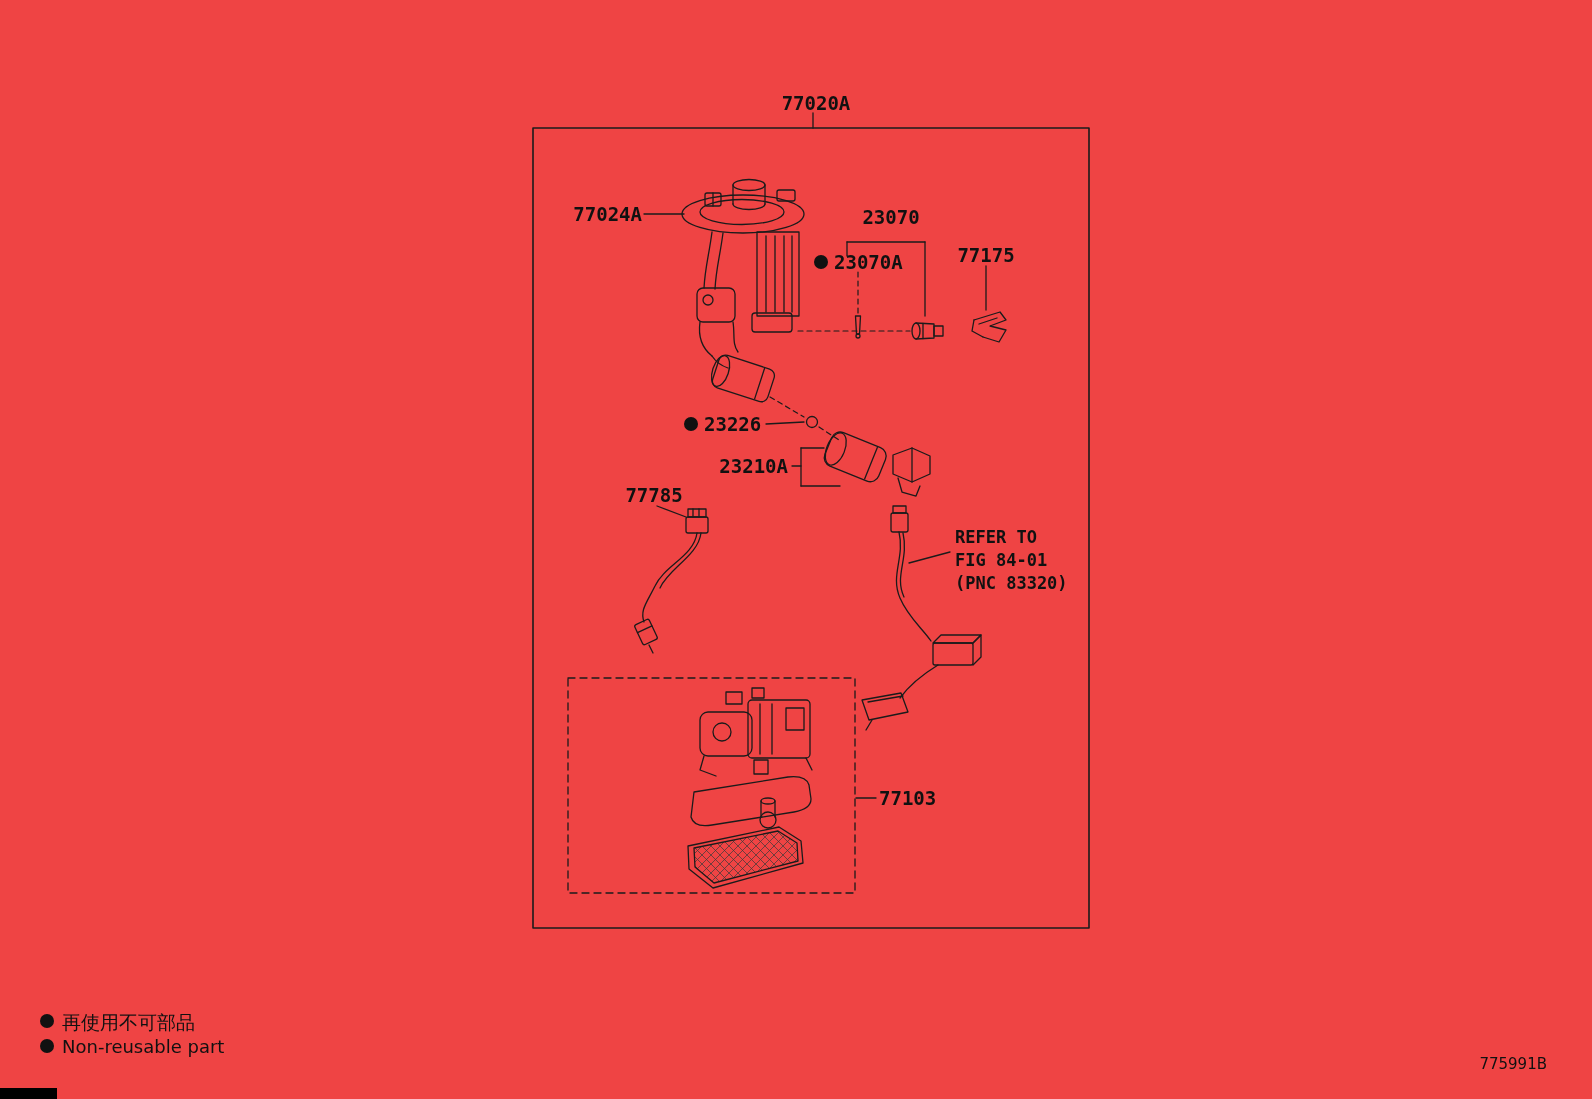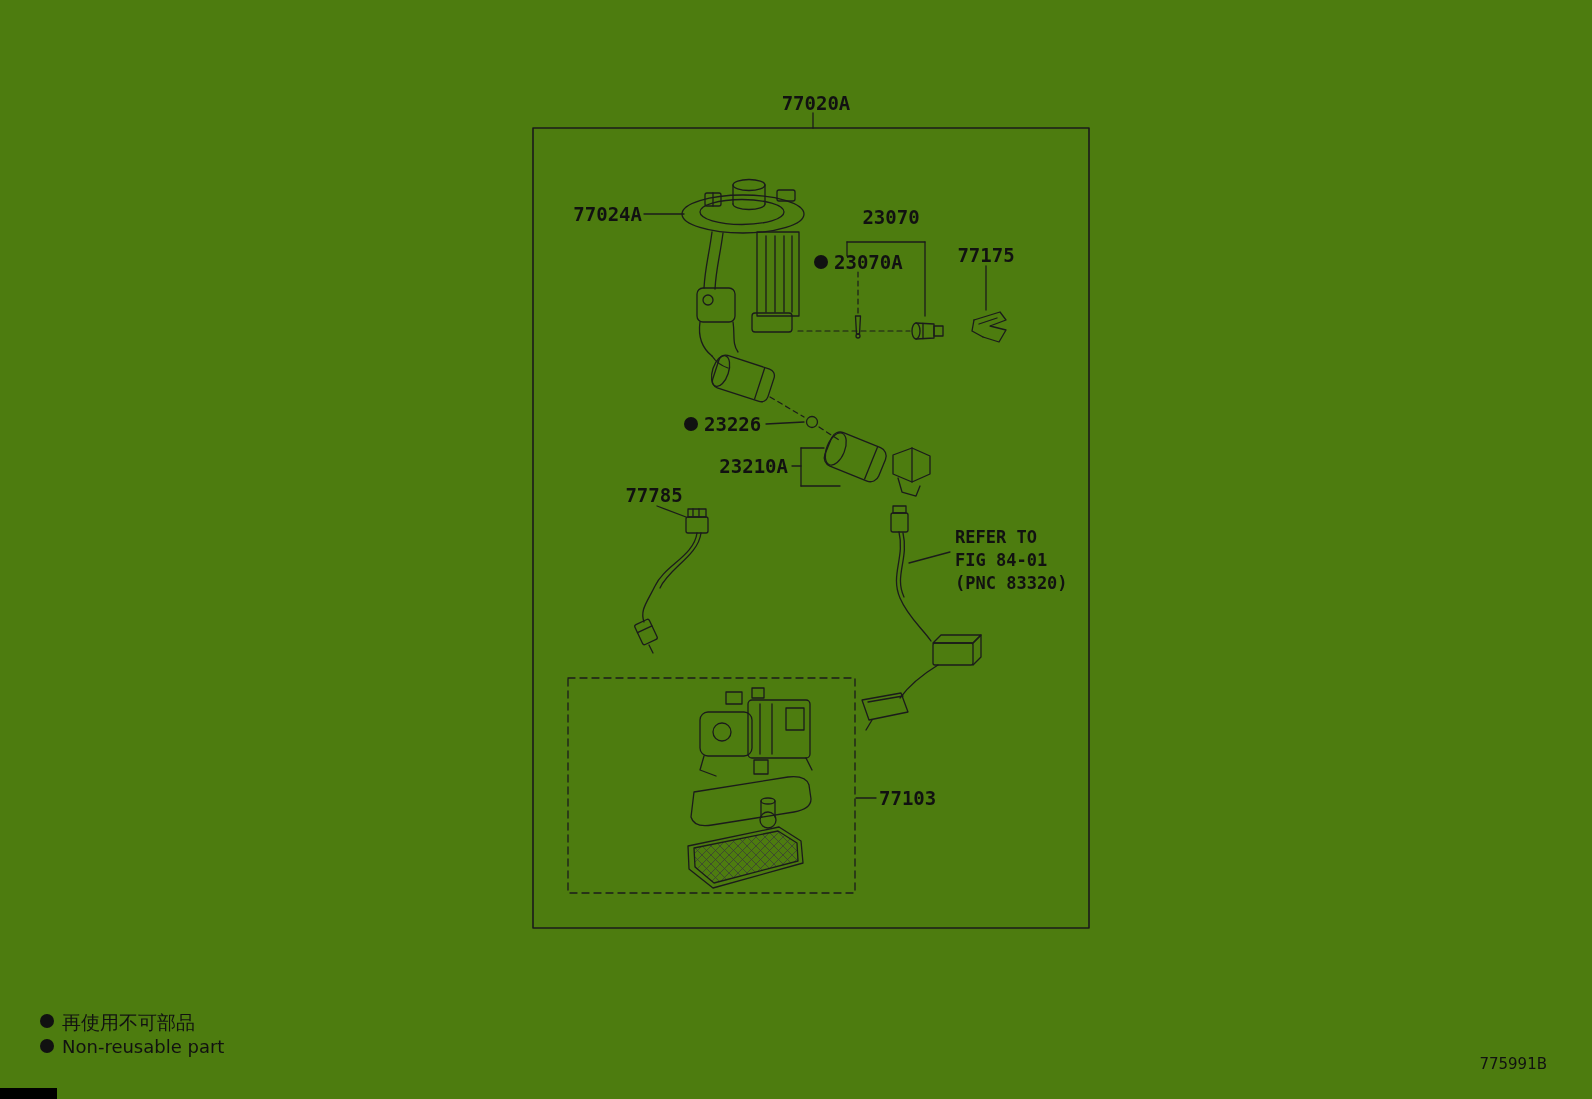--- a/index.html
+++ b/index.html
@@ -1,16 +1,16 @@
 <!DOCTYPE html>
 <html><head>
 <meta charset="utf-8">
 <style>
   html, body { margin: 0; padding: 0; background: #ffffff; }
-  .stage { position: relative; width: 1592px; height: 1099px; background: #4d7c0f; overflow: hidden; }
+  .stage { position: relative; width: 1592px; height: 1099px; background: #ef4444; overflow: hidden; }
   svg { display: block; }
   .callout  { font: bold 19px "DejaVu Sans Mono", "Liberation Mono", monospace; fill: #111; }
   .note     { font: bold 17px "DejaVu Sans Mono", "Liberation Mono", monospace; fill: #111; }
   .legend-jp{ font: 19px "DejaVu Sans", "Liberation Sans", sans-serif; fill: #111; }
   .legend-en{ font: 18px "DejaVu Sans", "Liberation Sans", sans-serif; fill: #111; }
   .docnum   { font: 15px "DejaVu Sans", "Liberation Sans", sans-serif; fill: #111; }
 </style>
 </head>
 <body>
 

